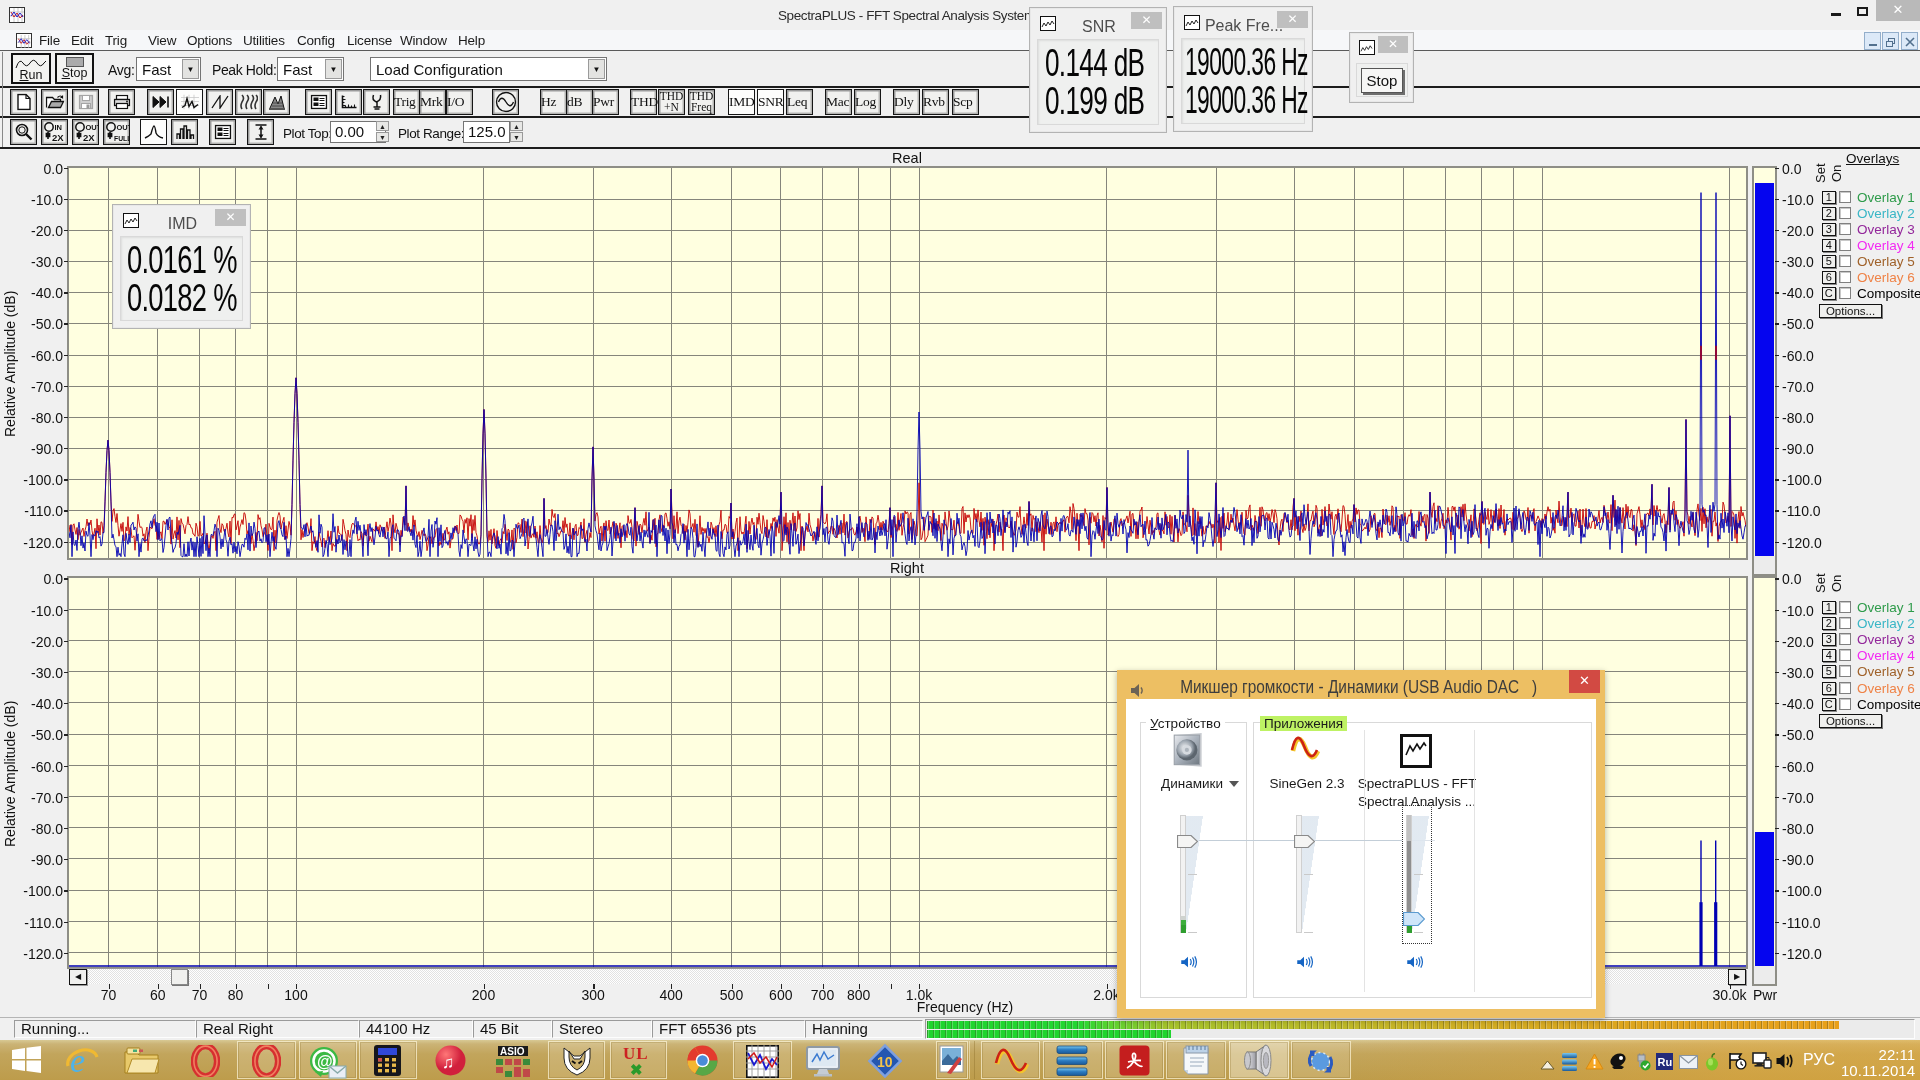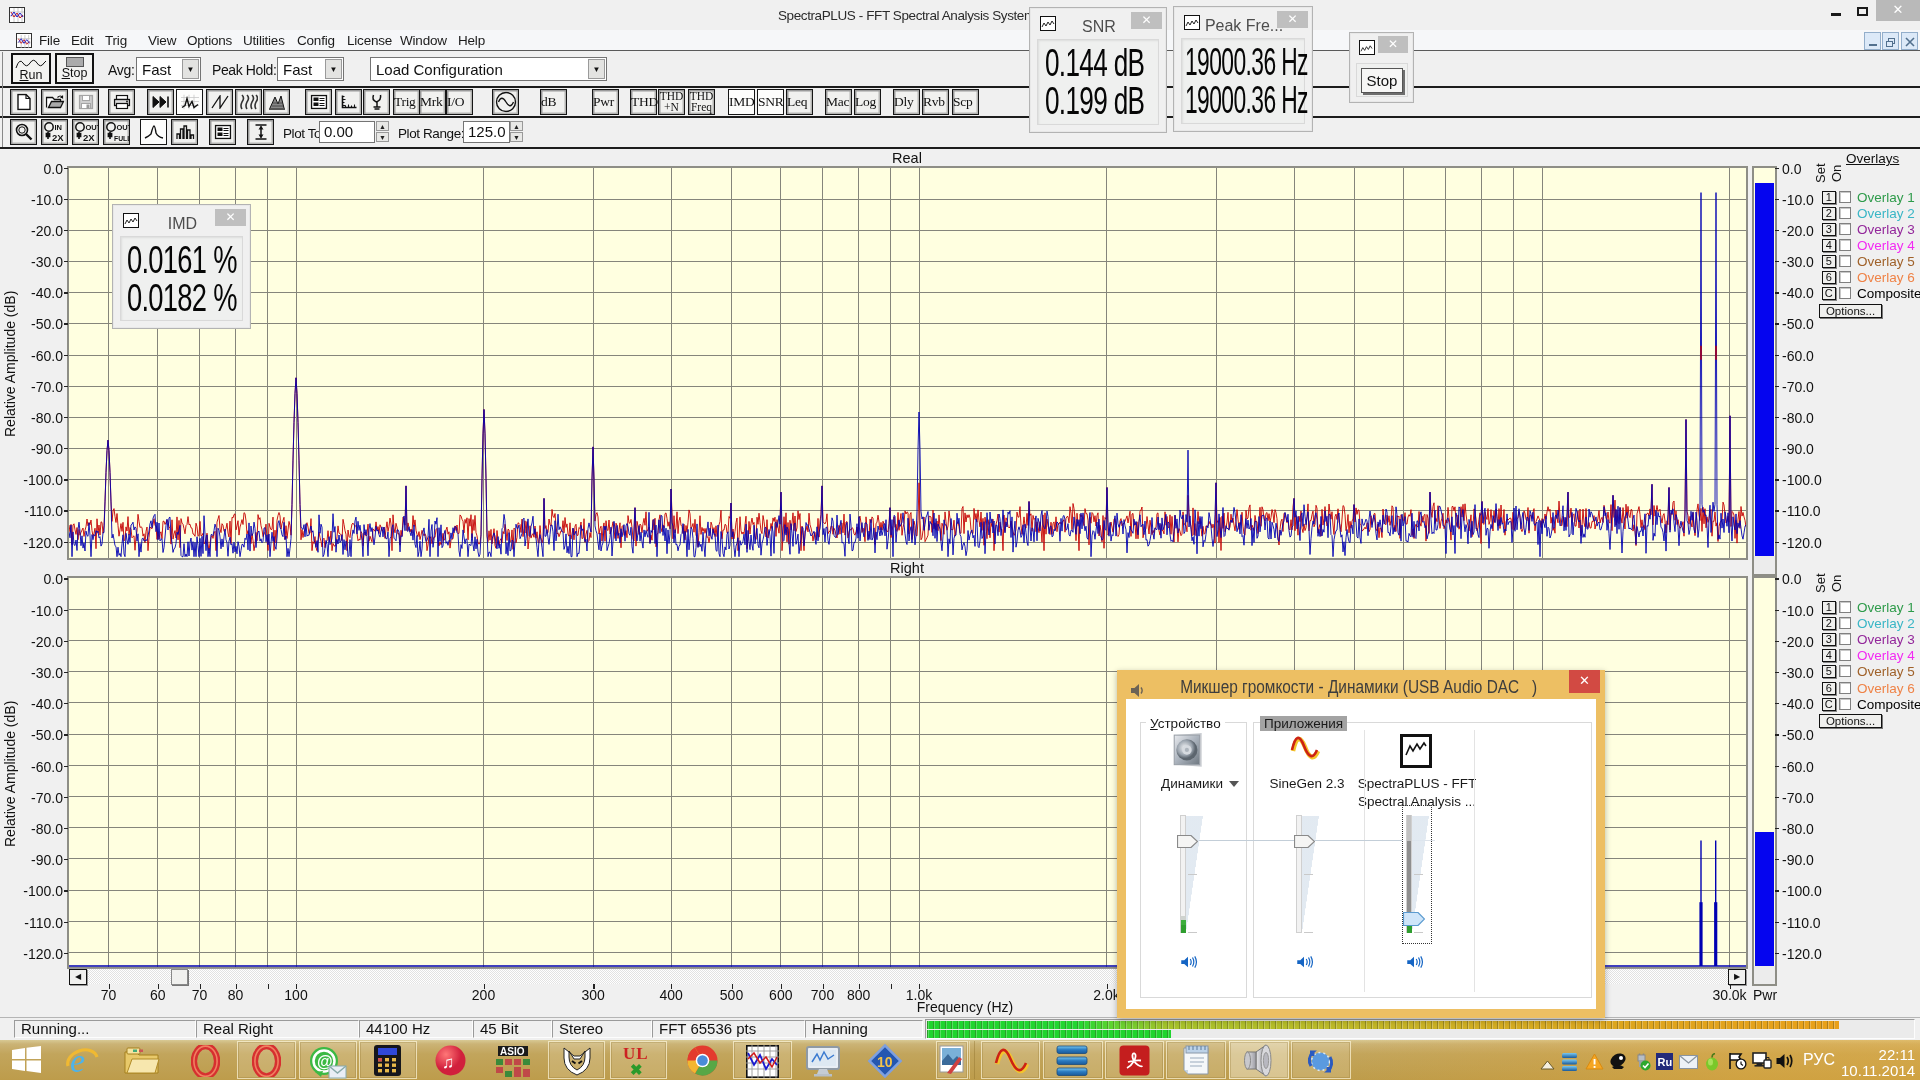--- a/index.html
+++ b/index.html
@@ -182,21 +182,21 @@
 <div class="tbtn tserif" style="left:393px;top:89px">Trig</div>
 <div class="tbtn tserif" style="left:419px;top:89px">Mrk</div>
 <div class="tbtn tserif" style="left:446px;top:89px">I/O</div>
 <div class="tbtn" style="left:492px;top:89px">
     <svg width="21" height="21" viewBox="0 0 21 21">
       <circle cx="10.5" cy="10.5" r="9.5" fill="none" stroke="#111" stroke-width="1.4"></circle>
       <path d="M3 10.5 Q6 3 10.5 10.5 T18 10.5" fill="none" stroke="#111" stroke-width="1.3"></path>
     </svg>
   </div>
 <div class="tbtn tserif" style="left:540px;top:89px">Hz</div>
-<div class="tbtn tserif" style="left:540px;top:89px">dB</div>
+<div class="tbtn tserif" style="left:566px;top:89px">dB</div>
 <div class="tbtn tserif" style="left:592px;top:89px">Pwr</div>
 <div class="tbtn tserif" style="left:630px;top:89px">THD</div>
 <div class="tbtn tserif2" style="left:658px;top:89px">THD<br>+N</div>
 <div class="tbtn tserif2" style="left:688px;top:89px">THD<br>Freq</div>
 <div class="tbtn on tserif" style="left:728px;top:89px">IMD</div>
 <div class="tbtn on tserif" style="left:757px;top:89px">SNR</div>
 <div class="tbtn tserif" style="left:786px;top:89px">Leq</div>
 <div class="tbtn tserif" style="left:825px;top:89px">Mac</div>
 <div class="tbtn tserif" style="left:854px;top:89px">Log</div>
 <div class="tbtn tserif" style="left:893px;top:89px">Dly</div>
@@ -252,21 +252,21 @@
       <path d="M9 9 H14 M9 11 H14" stroke="#111" stroke-width="1.2"></path>
     </svg>
   </div>
 <div class="tbtn" style="left:247px;top:119px">
     <svg width="15" height="17" viewBox="0 0 15 17">
       <path d="M2 1.5 H13 M2 15.5 H13 M7.5 3 V14" stroke="#111" stroke-width="1.5"></path>
       <path d="M7.5 2 L5 6 H10 Z M7.5 15 L5 11 H10 Z" fill="#111"></path>
     </svg>
   </div>
 <div class="abs" style="left:283px;top:126px;font-size:13.5px;letter-spacing:-0.4px">Plot Top:</div>
-<div class="spin" style="left:319px;top:121px;width:56px">0.00</div>
+<div class="spin" style="left:330px;top:121px;width:56px">0.00</div>
 <div class="spinb" style="left:376px;top:121px">
     <div style="top:0">▲</div>
     <div style="top:11px">▼</div>
   </div>
 <div class="abs" style="left:398px;top:126px;font-size:13.5px;letter-spacing:-0.4px">Plot Range:</div>
 <div class="spin" style="left:463px;top:121px;width:47px">125.0</div>
 <div class="spinb" style="left:510px;top:121px">
     <div style="top:0">▲</div>
     <div style="top:11px">▼</div>
   </div>
@@ -640,21 +640,21 @@
     <div class="abs" style="left:14px;top:13px"><svg width="13" height="15" viewBox="0 0 13 15">
         <path d="M0 5 H3.5 L8 1 V14 L3.5 10 H0 Z" fill="#6b6255"></path>
         <path d="M10 4.5 Q12.3 7.5 10 10.5" fill="none" stroke="#6b6255" stroke-width="1.4"></path>
       </svg></div>
     <div class="abs" style="left:0;top:7px;width:488px;text-align:center;font-size:17.5px;color:#3d3d3d;transform:scaleX(0.88);transform-origin:46% center">Микшер громкости - Динамики (USB Audio DAC&nbsp;&nbsp; )</div>
     <div class="abs" style="left:452px;top:0;width:31px;height:23px;background:#d24a43;color:#fff;font-size:13px;text-align:center;line-height:22px">✕</div>
     <div class="abs" style="left:9px;top:29px;width:470px;height:310px;background:#fff"></div>
     <div class="abs" style="left:23px;top:52px;width:107px;height:276px;border:1px solid #d9d9d9"></div>
     <div class="abs" style="left:136px;top:52px;width:456px;height:276px;border:1px solid #d9d9d9;width:339px"></div>
     <div class="abs" style="left:29px;top:46px;font-size:13.5px;background:#fff;padding:0 4px;color:#1a1a1a"><span style="text-decoration:underline">У</span>стройство</div>
-    <div class="abs" style="left:143px;top:46px;font-size:13.5px;background:#a3a3a3;padding:0 4px;color:#1a1a1a">Приложения</div>
+    <div class="abs" style="left:143px;top:46px;font-size:13.5px;background:#bef264;padding:0 4px;color:#1a1a1a">Приложения</div>
     <div class="abs" style="left:55px;top:63px"><svg width="34" height="38" viewBox="0 0 32 36">
         <path d="M4 2 L28 0 L28 32 L4 30 Z" fill="#c9ccd1"></path>
         <rect x="2" y="2" width="24" height="28" fill="url(#sg)" stroke="#9aa0a8" stroke-width="1"></rect>
         <defs>
           <linearGradient id="sg" x1="0" y1="0" x2="1" y2="1">
             <stop offset="0" stop-color="#e8eaee"></stop>
             <stop offset="0.5" stop-color="#aab2bc"></stop>
             <stop offset="1" stop-color="#6f7881"></stop>
           </linearGradient>
           <radialGradient id="cone" cx="0.4" cy="0.4">

